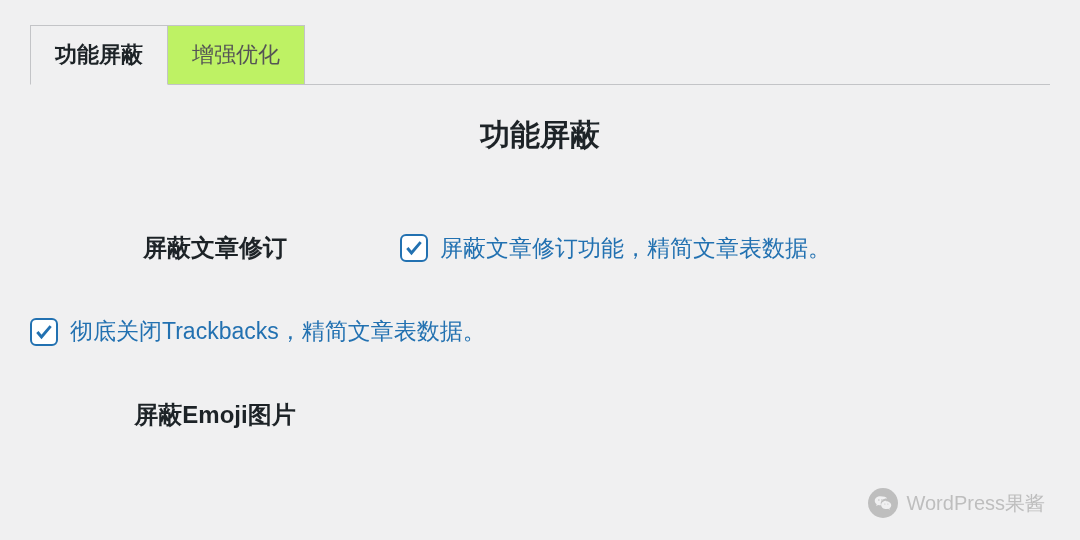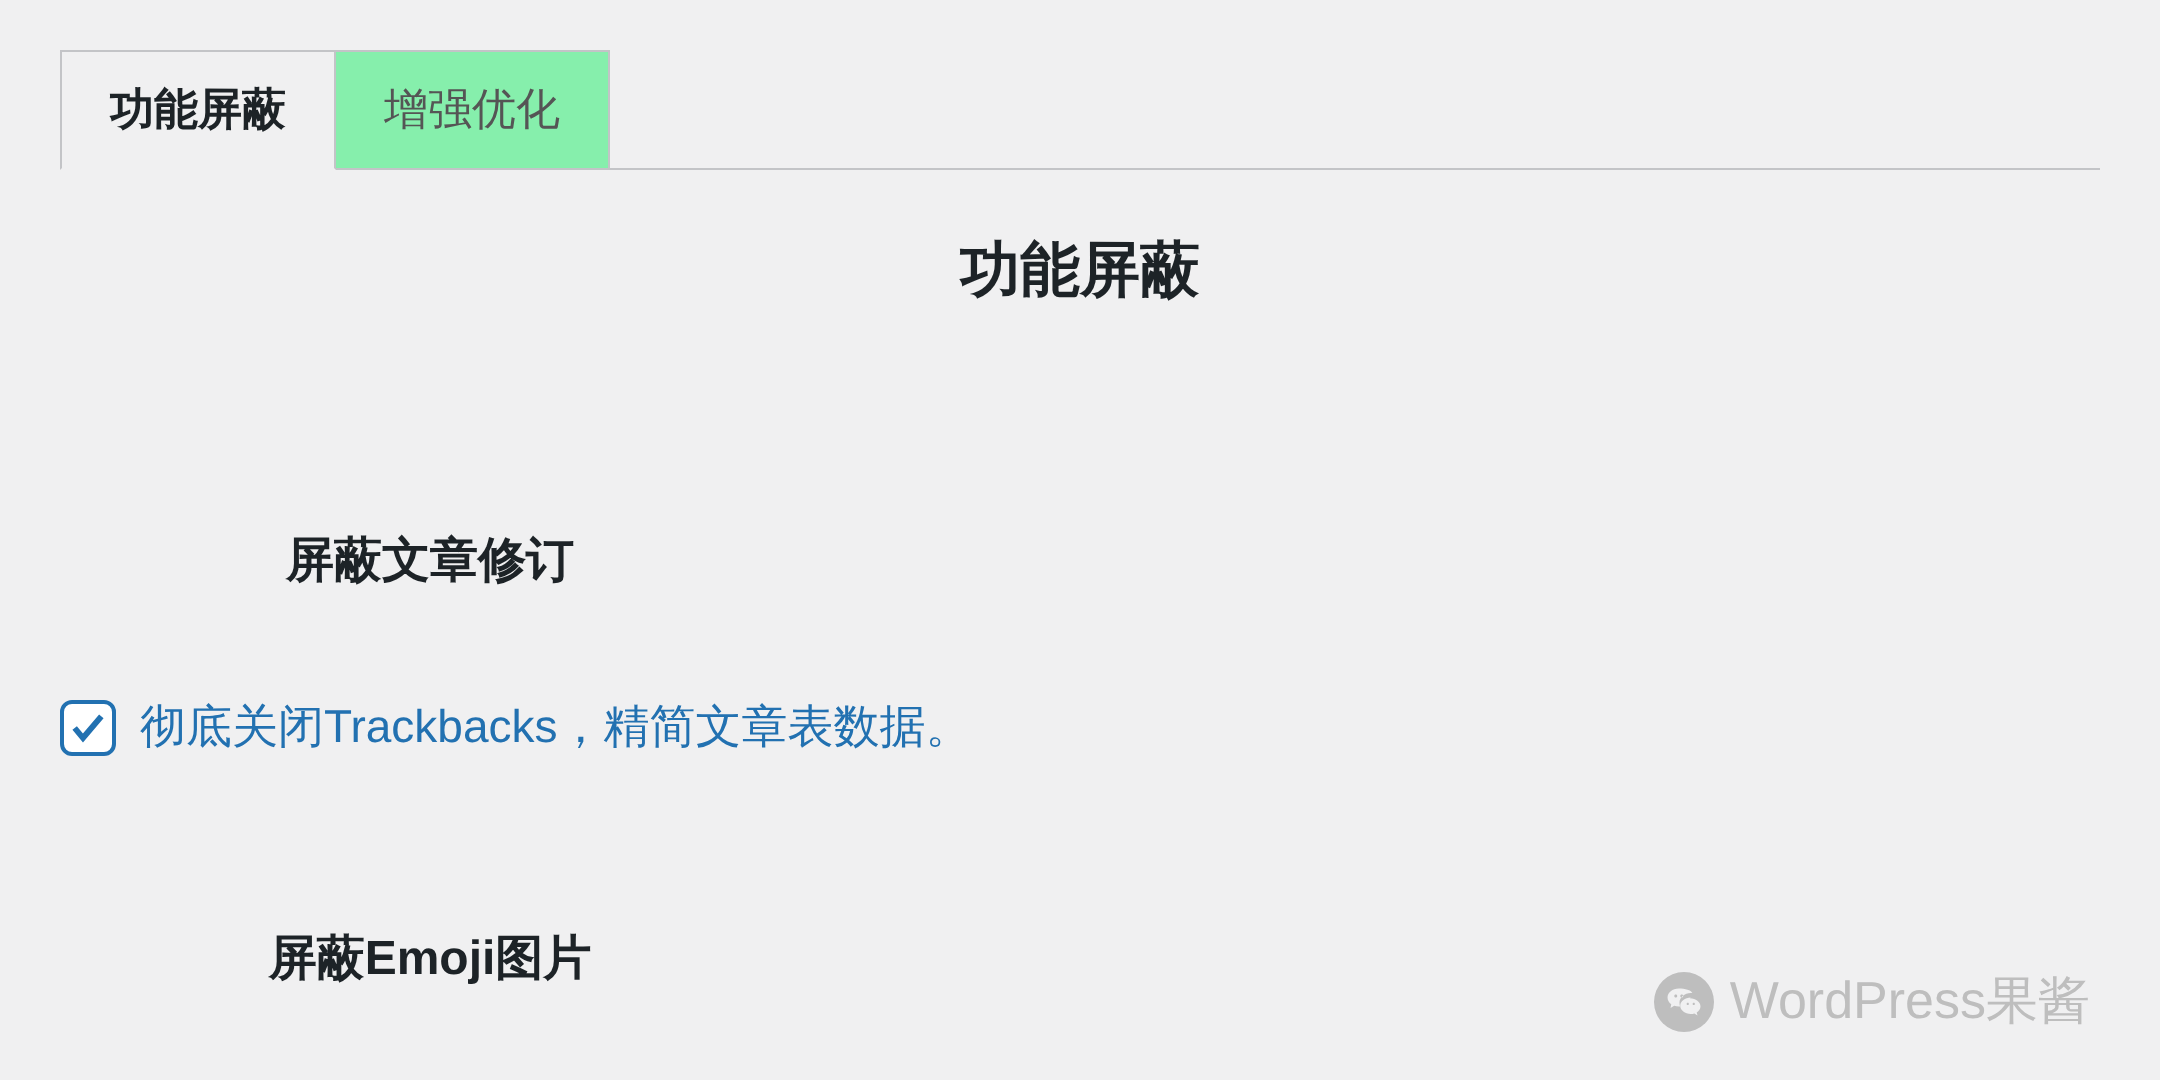--- a/index.html
+++ b/index.html
@@ -17,21 +17,21 @@
     }
     .tabs {
       display: flex;
       border-bottom: 1px solid #c3c4c7;
       margin-top: 25px;
     }
     .tab {
       padding: 14px 24px;
       font-size: 22px;
       font-weight: 500;
-      background: #86efac;
+      background: #bef264;
       border: 1px solid #c3c4c7;
       border-bottom: none;
       color: #555;
       cursor: pointer;
       margin-right: -1px;
       position: relative;
     }
     .tab.active {
       background: #f0f0f1;
       border-bottom: 1px solid #f0f0f1;
@@ -55,21 +55,20 @@
       align-items: center;
       padding: 26px 0;
       position: relative;
     }
     .setting-label {
       width: 370px;
       font-size: 24px;
       font-weight: 700;
       color: #1d2327;
       flex-shrink: 0;
-      margin-top: 32px;
     }
     .setting-control {
       display: flex;
       align-items: center;
       gap: 12px;
     }
     .checkbox {
       width: 28px;
       height: 28px;
       border: 2.5px solid #2271b1;
@@ -124,39 +123,49 @@
       display: flex;
       align-items: center;
       justify-content: center;
     }
     .watermark-icon svg {
       width: 18px;
       height: 18px;
       fill: #f0f0f1;
     }
     .watermark-text {
-      font-size: 26px;
+      font-size: 20px;
       color: #b0b0b0;
     }
   </style>
 </head>
 <body>
 
 <div class="container">
   <div class="tabs">
     <div class="tab active">功能屏蔽</div>
     <div class="tab">增强优化</div>
   </div>
 
   <h2 class="section-title">功能屏蔽</h2>
 
   <div class="settings">
 
     <div class="setting-row">
       <div class="setting-label">屏蔽文章修订</div>
+      <div class="setting-control-wrap">
+        <div class="setting-control">
+          <div class="checkbox">
+            <svg viewBox="0 0 24 24">
+                <polyline points="4 12 9 18 20 5"></polyline>
+              </svg>
+          </div>
+          <label class="checkbox-label">屏蔽文章修订功能，精简文章表数据。</label>
+        </div>
+      </div>
     </div>
 
     <div class="setting-row">
       <div class="setting-control-wrap">
         <div class="setting-control">
           <div class="checkbox">
             <svg viewBox="0 0 24 24">
                 <polyline points="4 12 9 18 20 5"></polyline>
               </svg>
           </div>

